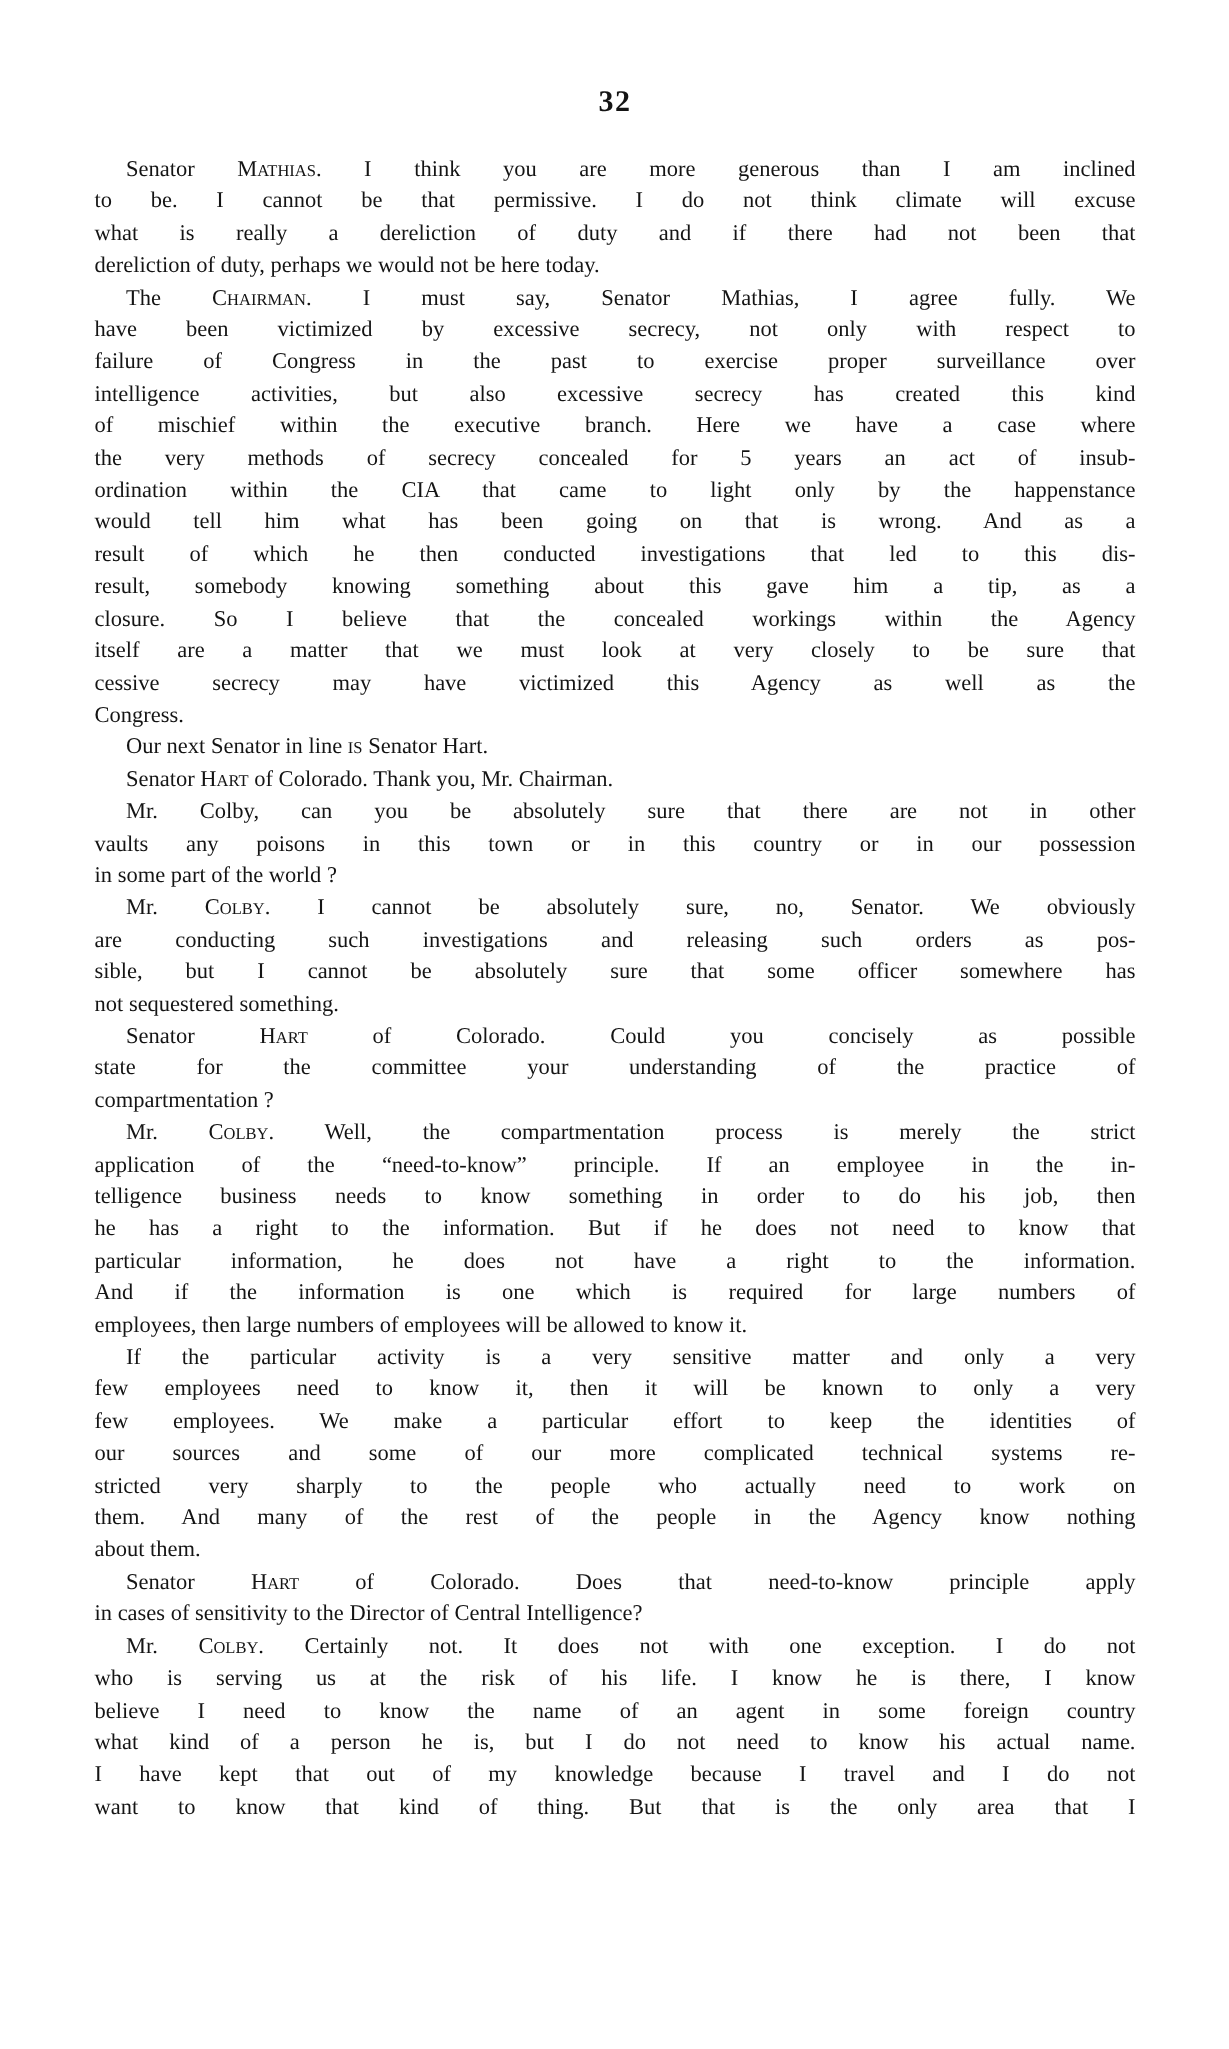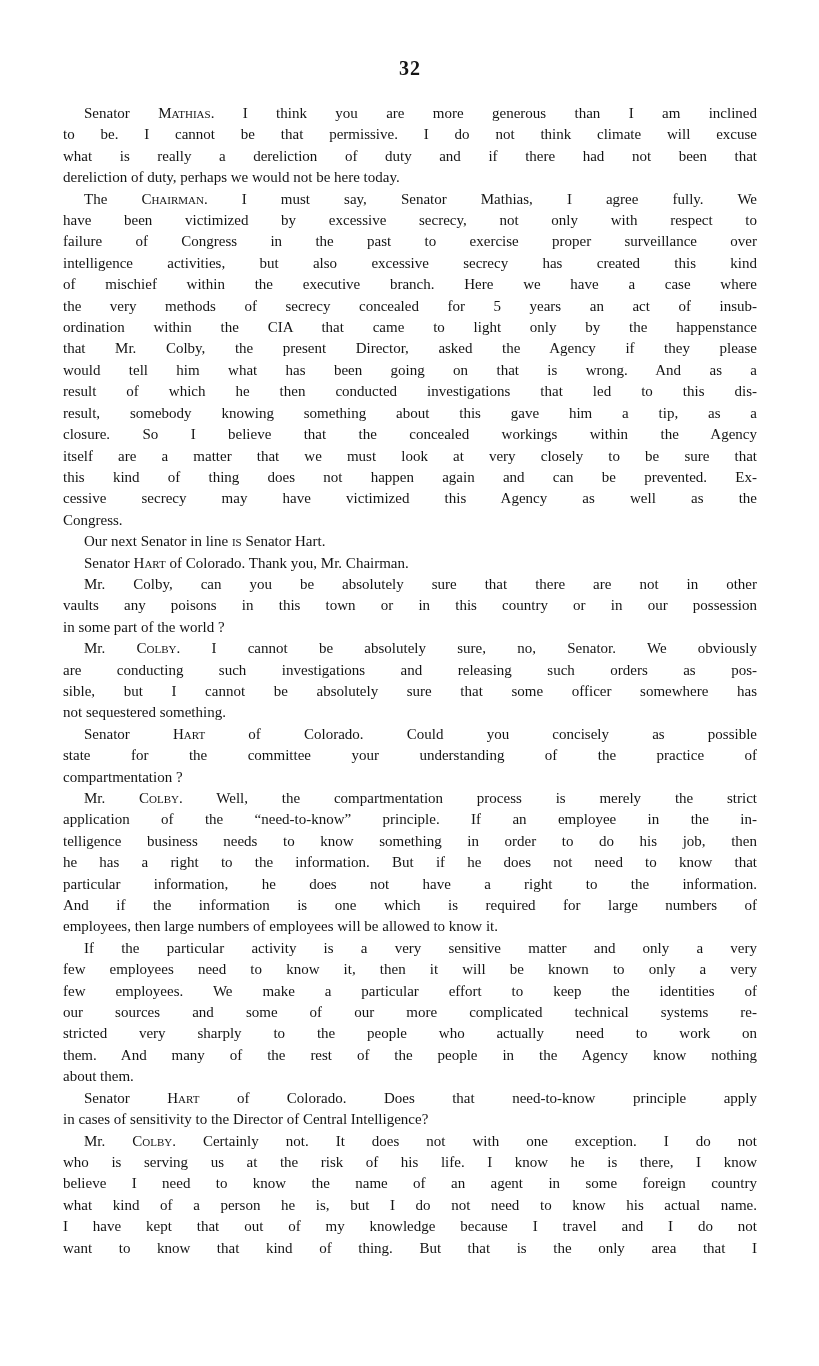--- a/index.html
+++ b/index.html
@@ -59,27 +59,25 @@
       <div class="line"><span>to be. I cannot be that permissive. I do not think climate will excuse</span></div>
       <div class="line"><span>what is really a dereliction of duty and if there had not been that</span></div>
       <div class="line end"><span>dereliction of duty, perhaps we would not be here today.</span></div>
       <div class="line indent"><span>The </span><span class="sc">Chairman</span><span>. I must say, Senator Mathias, I agree fully. We</span></div>
       <div class="line"><span>have been victimized by excessive secrecy, not only with respect to</span></div>
       <div class="line"><span>failure of Congress in the past to exercise proper surveillance over</span></div>
       <div class="line"><span>intelligence activities, but also excessive secrecy has created this kind</span></div>
       <div class="line"><span>of mischief within the executive branch. Here we have a case where</span></div>
       <div class="line"><span>the very methods of secrecy concealed for 5 years an act of insub-</span></div>
       <div class="line"><span>ordination within the CIA that came to light only by the happenstance</span></div>
-      <div class="line"><span>that Mr. Colby, the present Director, asked the Agency if they please</span></div>
       <div class="line"><span>would tell him what has been going on that is wrong. And as a</span></div>
       <div class="line"><span>result of which he then conducted investigations that led to this dis-</span></div>
       <div class="line"><span>result, somebody knowing something about this gave him a tip, as a</span></div>
       <div class="line"><span>closure. So I believe that the concealed workings within the Agency</span></div>
       <div class="line"><span>itself are a matter that we must look at very closely to be sure that</span></div>
-      <div class="line"><span>this kind of thing does not happen again and can be prevented. Ex-</span></div>
       <div class="line"><span>cessive secrecy may have victimized this Agency as well as the</span></div>
       <div class="line end"><span>Congress.</span></div>
       <div class="line indent end"><span>Our next Senator in line </span><span class="sc">is</span><span> Senator Hart.</span></div>
       <div class="line indent end"><span>Senator </span><span class="sc">Hart</span><span> of Colorado. Thank you, Mr. Chairman.</span></div>
       <div class="line indent"><span>Mr. Colby, can you be absolutely sure that there are not in other</span></div>
       <div class="line"><span>vaults any poisons in this town or in this country or in our possession</span></div>
       <div class="line end"><span>in some part of the world ?</span></div>
       <div class="line indent"><span>Mr. </span><span class="sc">Colby</span><span>. I cannot be absolutely sure, no, Senator. We obviously</span></div>
       <div class="line"><span>are conducting such investigations and releasing such orders as pos-</span></div>
       <div class="line"><span>sible, but I cannot be absolutely sure that some officer somewhere has</span></div>

